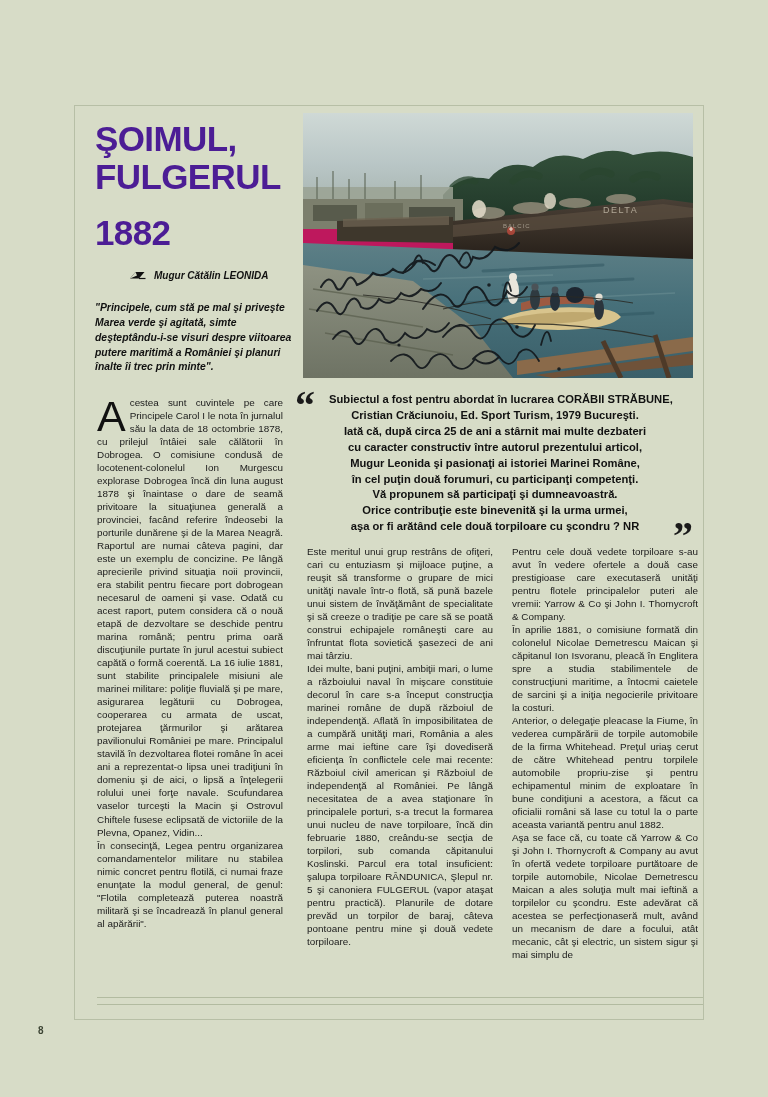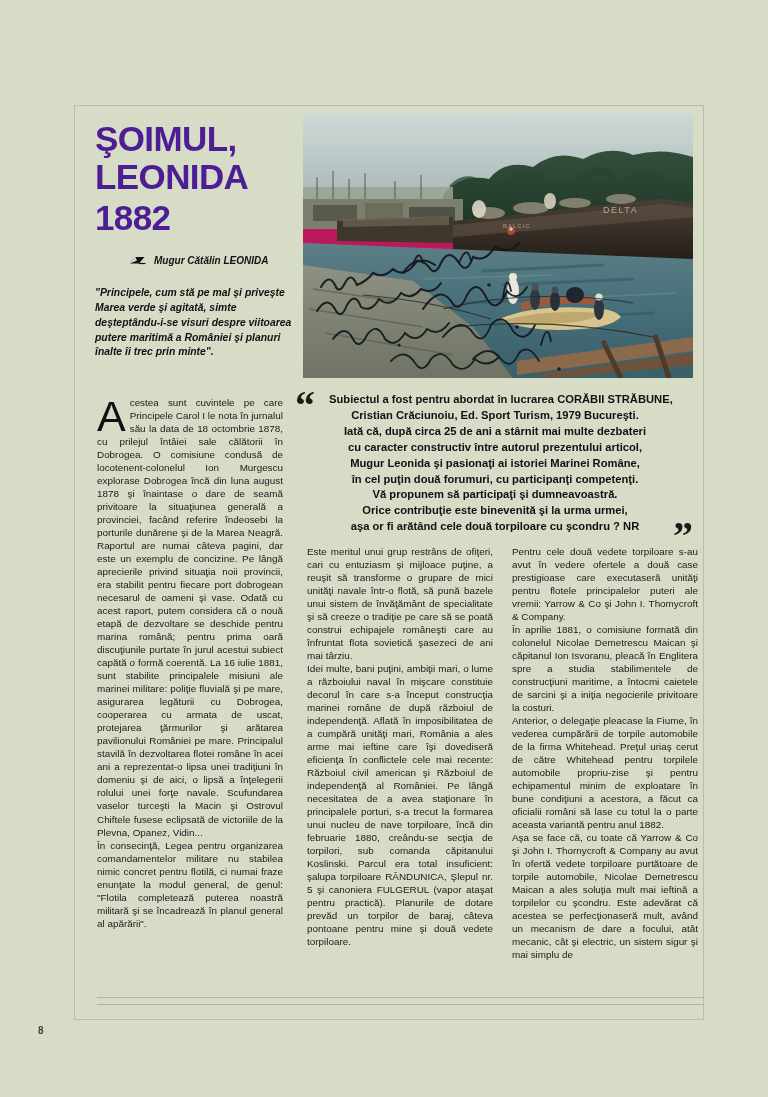--- a/index.html
+++ b/index.html
@@ -40,21 +40,21 @@
     font-weight: bold;
     color: #4c1d95;
     letter-spacing: -0.6px;
     margin: 0;
   }
   .headline-line {
     display: block;
     white-space: nowrap;
   }
   .headline-line.l3 {
-    margin-top: 3px;
+    margin-top: 18px;
   }
 
   .byline {
     display: flex;
     align-items: center;
     margin-top: 18px;
     padding-left: 34px;
   }
   .byline-icon {
     width: 17px;
@@ -192,21 +192,21 @@
   }
 </style>
 </head>
 <body>
 
 <div class="page-frame"></div>
 
 <div class="masthead">
   <h1 class="headline">
     <span class="headline-line l1">ŞOIMUL,</span>
-    <span class="headline-line l2">LEONIDA</span>
+    <span class="headline-line l2">FULGERUL</span>
     <span class="headline-line l3">1882</span>
   </h1>
 
   <div class="byline">
     <svg class="byline-icon" viewBox="0 0 34 24">
       <path d="M2 19 L20 19 L31 6 L13 6 Z" fill="#111111"></path>
       <path d="M2 19 L13 6 L16 13 Z" fill="#d7dcc7"></path>
       <path d="M20 19 L33 19" stroke="#111111" stroke-width="2.4" fill="none"></path>
     </svg>
     <span class="byline-name">Mugur Cătălin LEONIDA</span>

